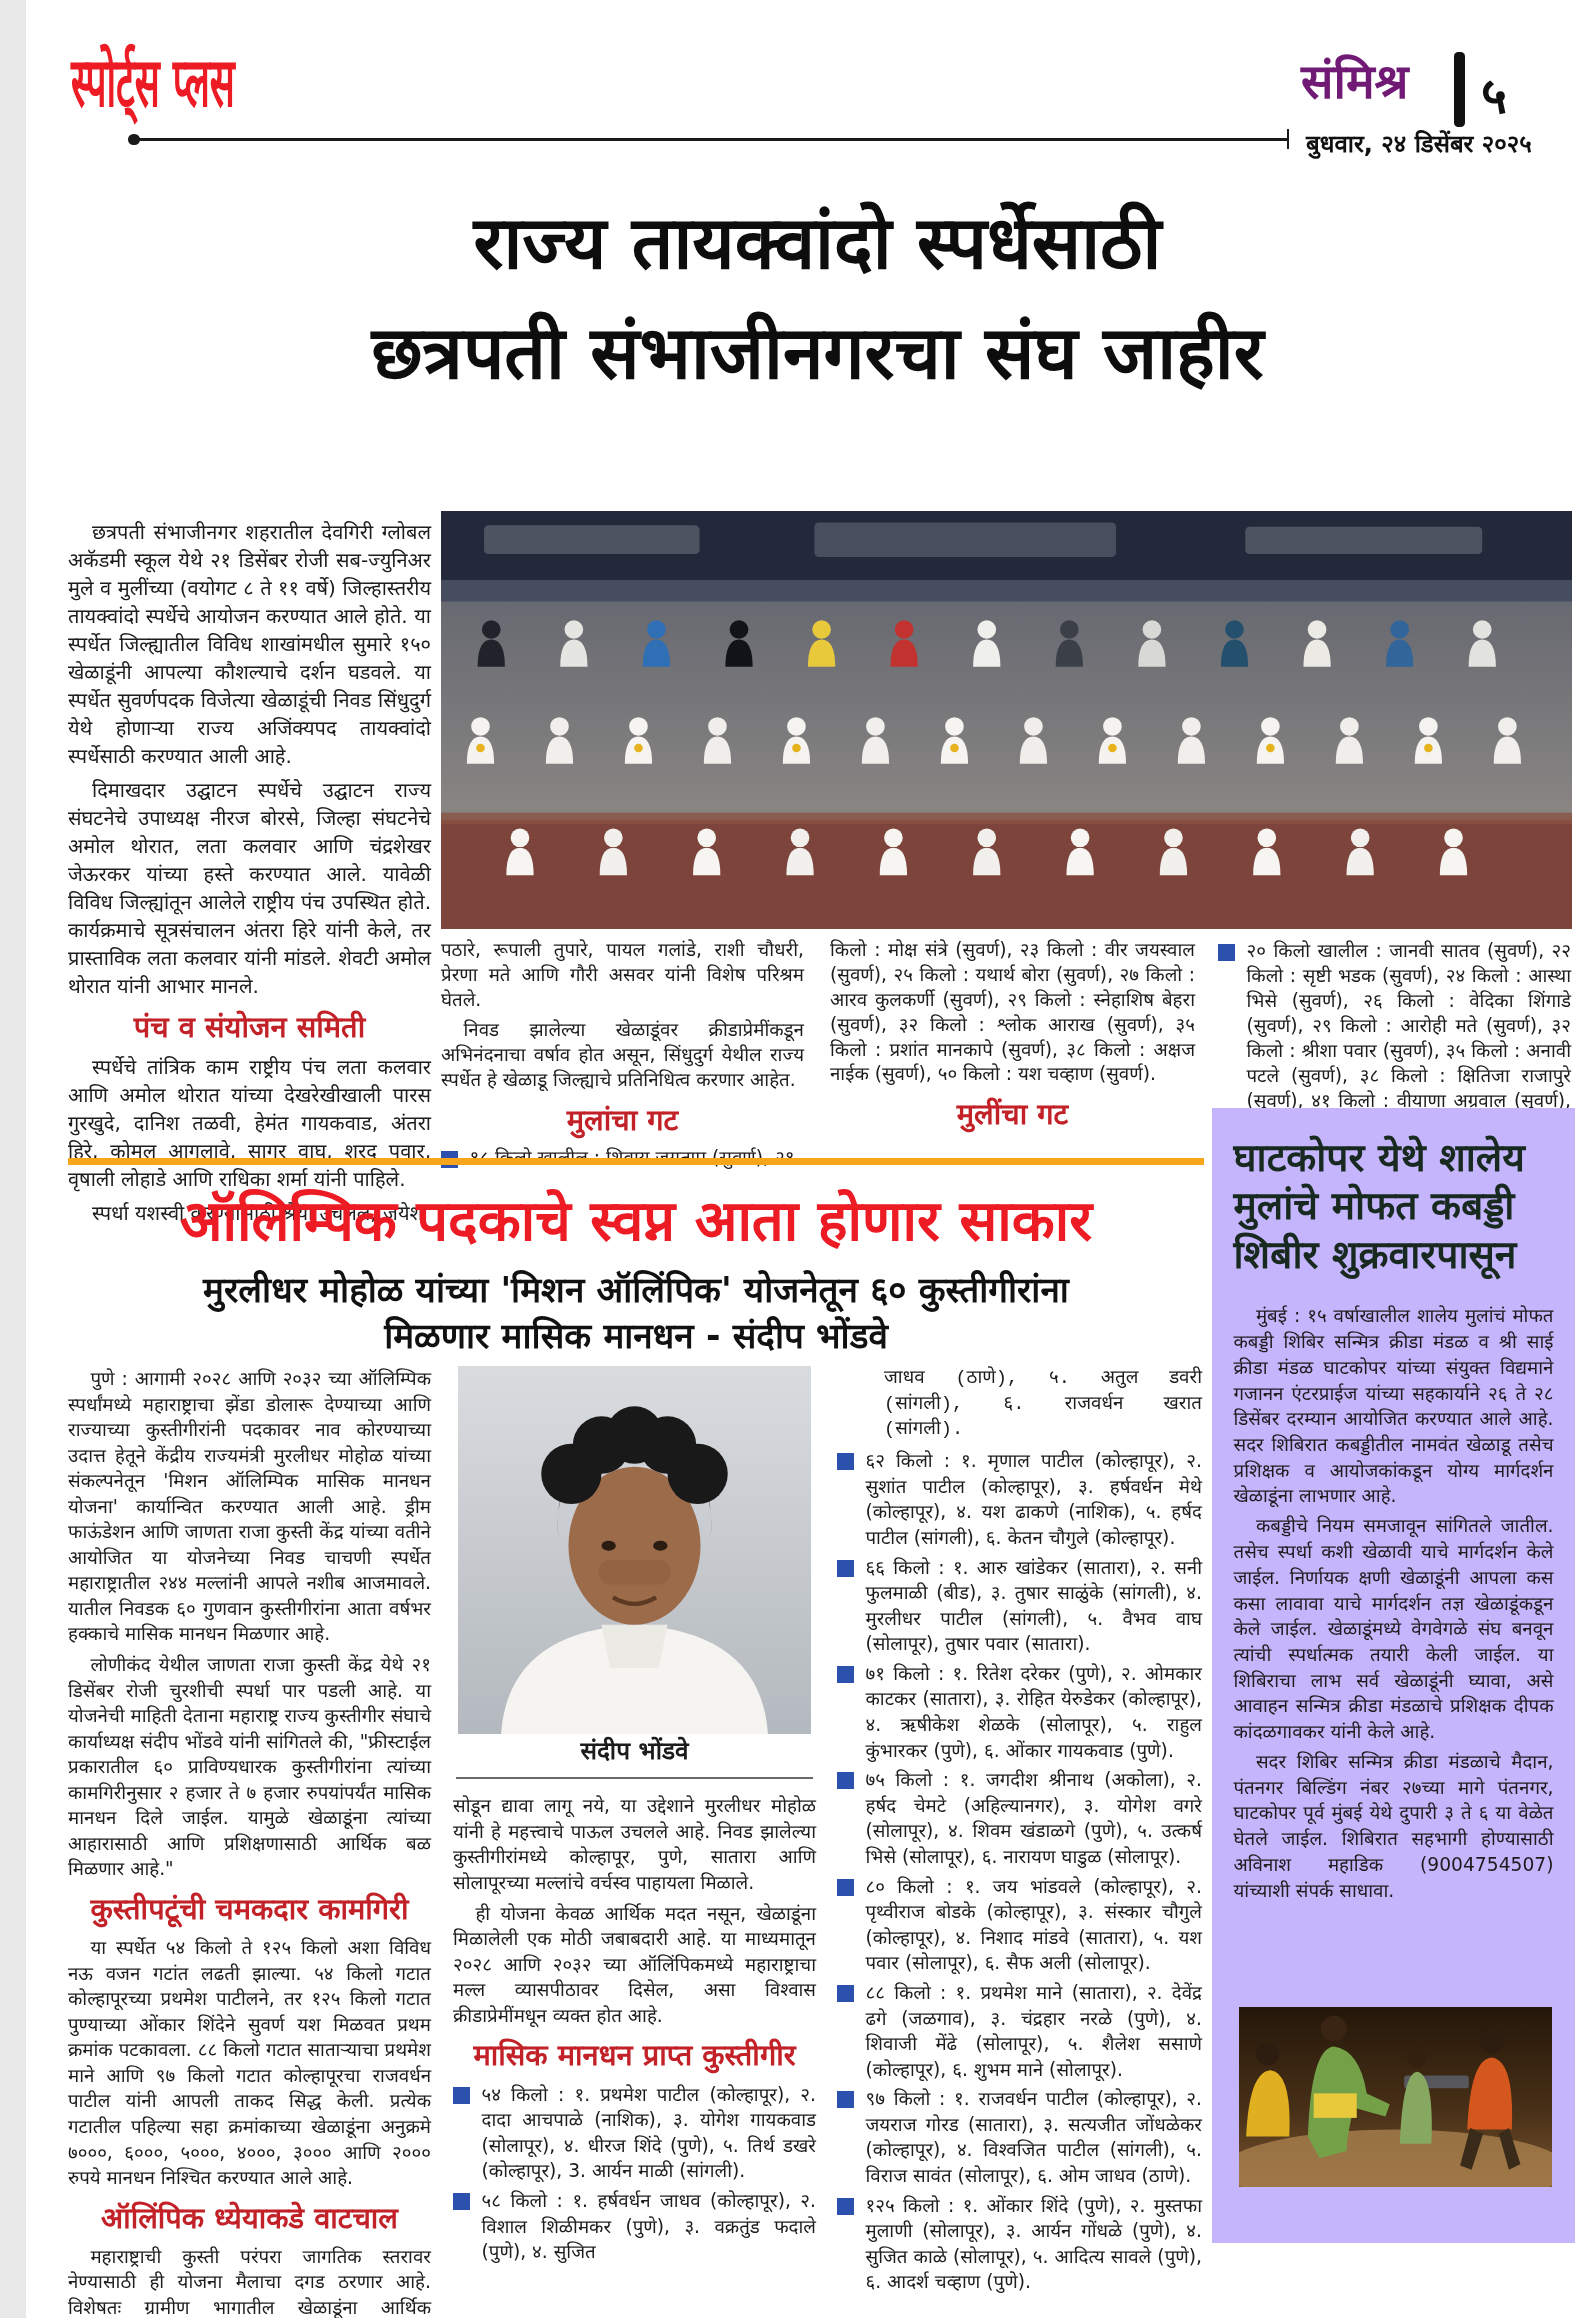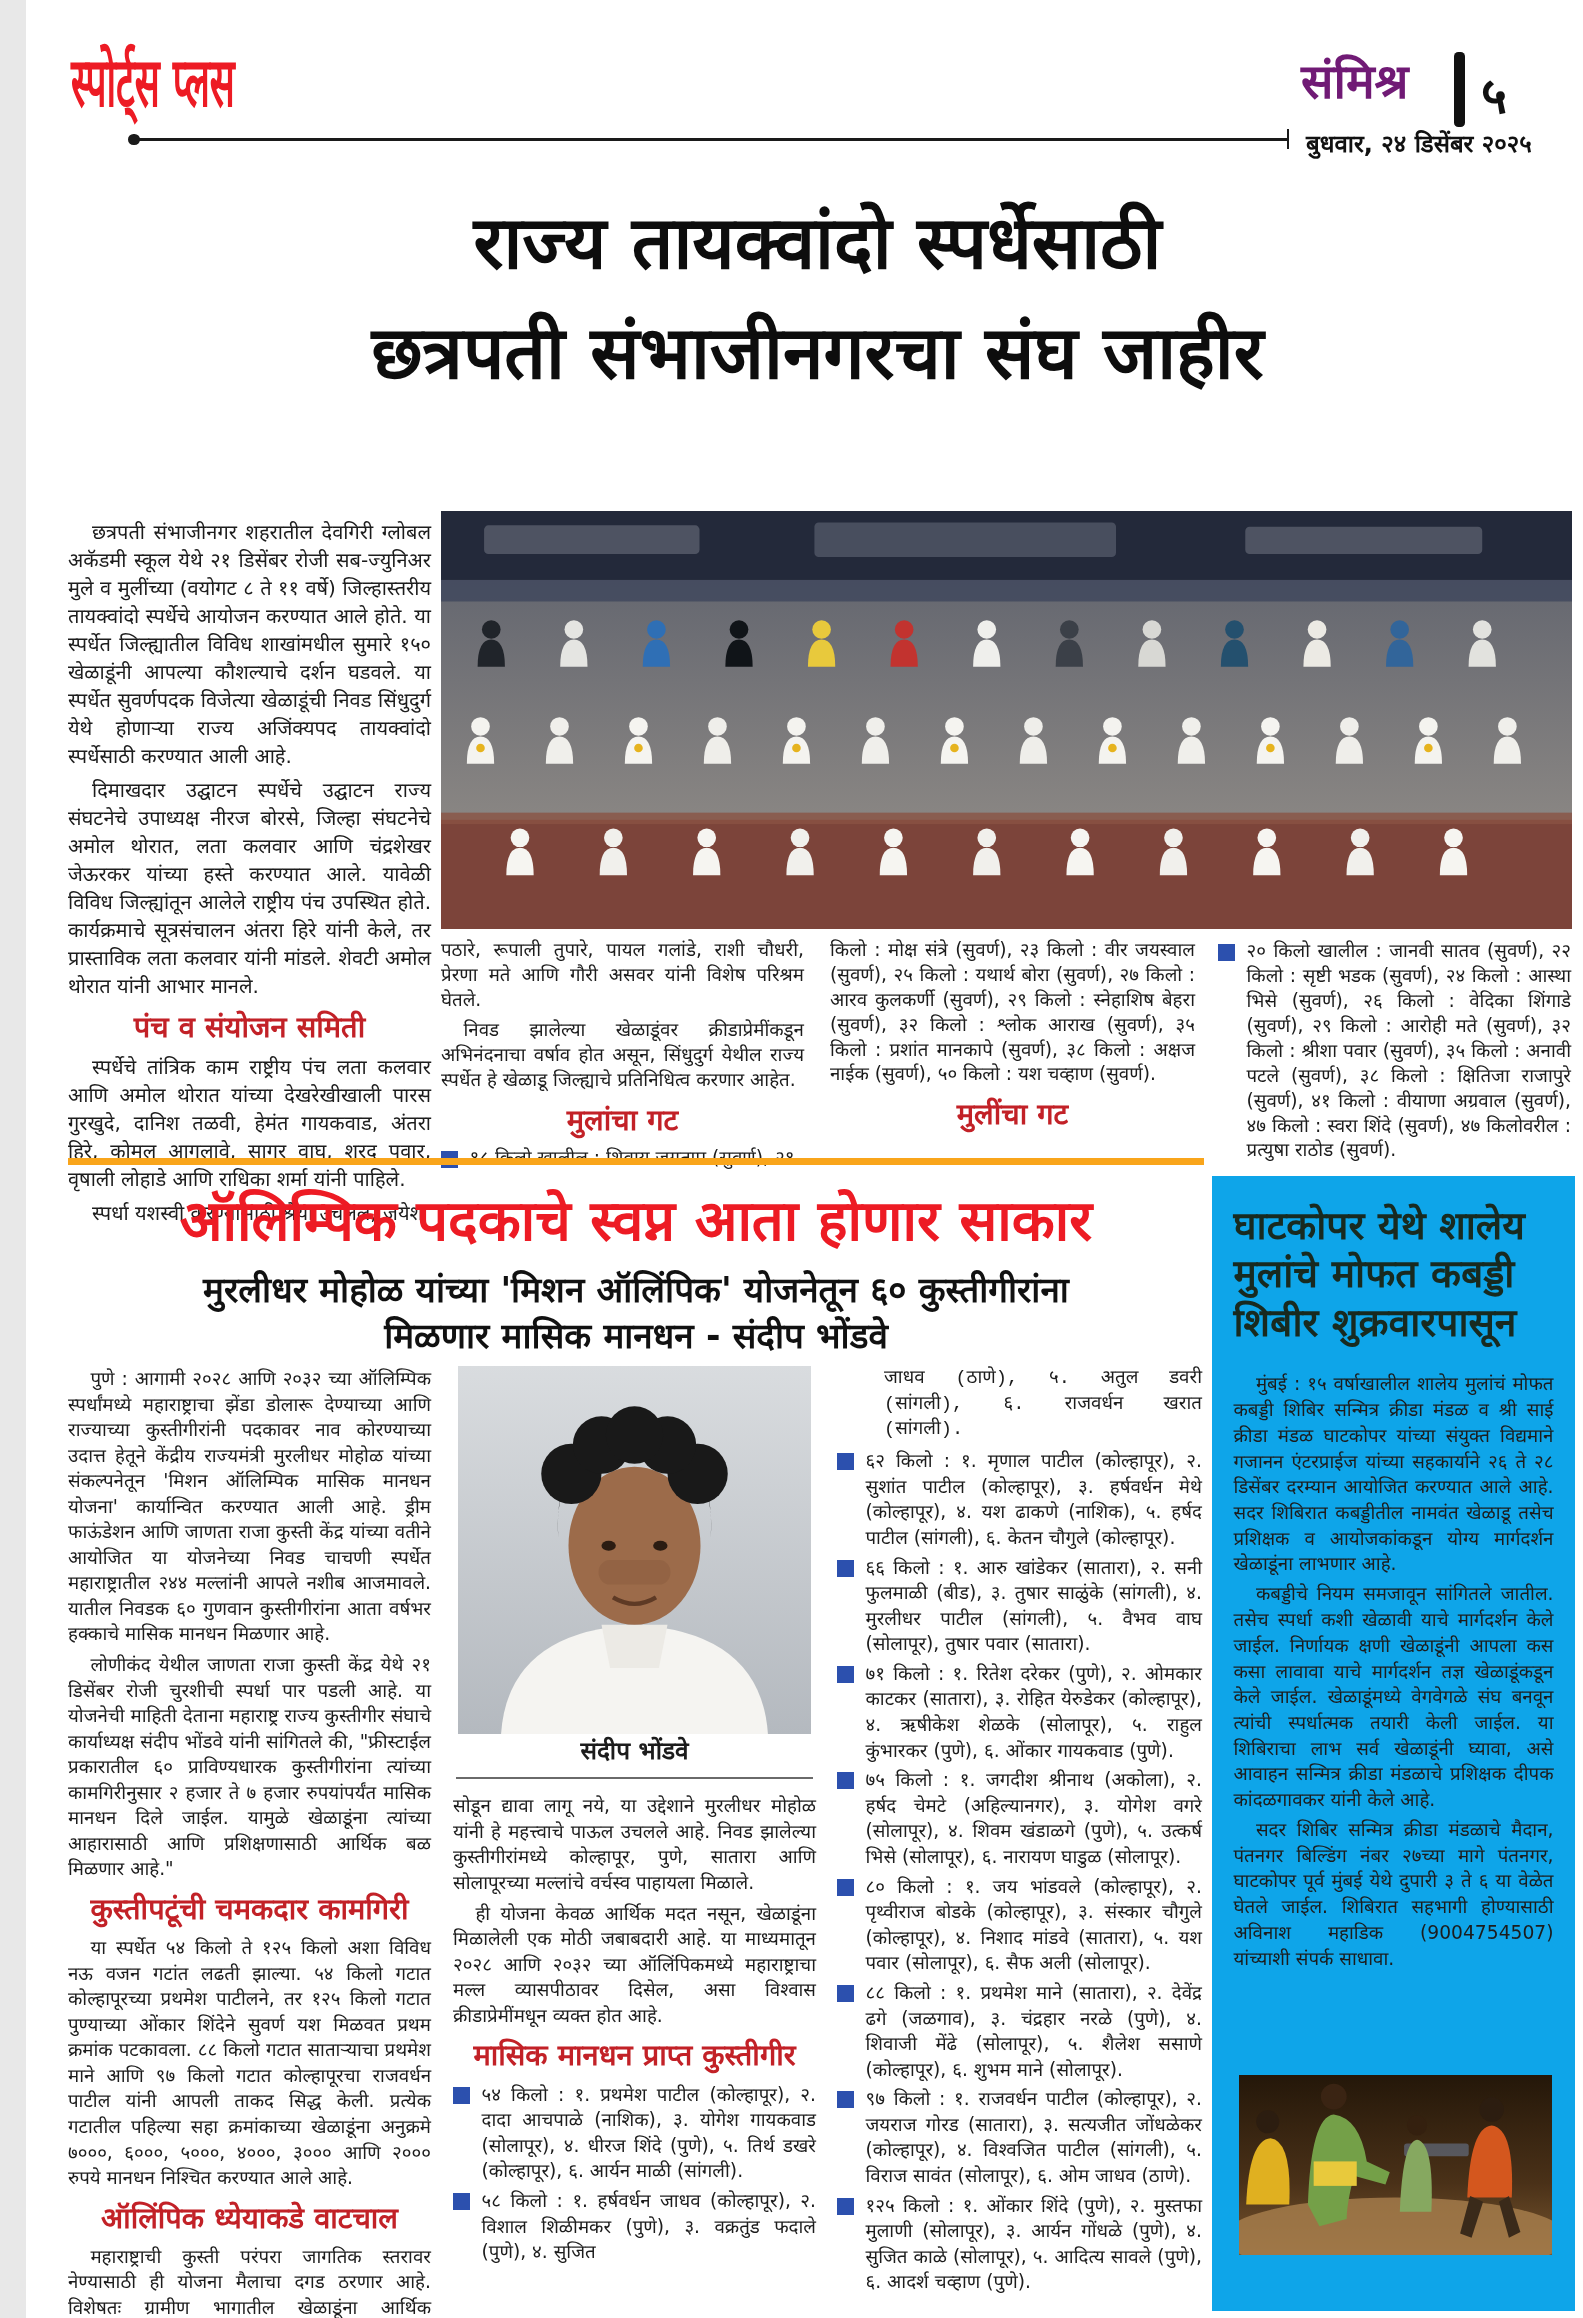--- a/index.html
+++ b/index.html
@@ -51,21 +51,21 @@
   .portrait-wrap{width:353px;height:368px;margin:0 auto;background:#c9ccd0;overflow:hidden;}
   .portrait-wrap svg{display:block;width:100%;height:100%;}
   .photo-caption{text-align:center;font-size:24.4px;font-weight:700;margin:11.5px 0 0 0;text-indent:0;}
   .cap-rule{height:1.4px;background:#6a6a6a;margin:10px 2.9px 14.4px 2.9px;}
   .li{display:flex;gap:11.5px;margin:1.4px 0 4.3px 0;}
   .li .sq{flex:none;width:17px;height:17px;background:#2c50ae;margin-top:5px;}
   .li p{flex:1;margin:0;}
   .cont-indent{padding-left:47px;font-family:Liberation Mono, monospace;}
 
   
-  .green-box{position:absolute;left:1186px;top:1176px;width:363px;height:1135px;background:#0ea5e9;}
+  .green-box{position:absolute;left:1186px;top:1108px;width:363px;height:1135px;background:#c4b5fd;}
   .gb-inner{position:absolute;left:21.5px;top:26px;width:320px;}
   .gb-title{font-size:39px;line-height:1.24;font-weight:800;color:#182a20;margin:0 0 24.4px 0;}
   .gb-body{font-size:18.7px;line-height:1.375;text-align:justify;}
   .gb-body p{margin:0 0 4.3px 0;text-indent:1.2em;}
   .photo-kabaddi{position:absolute;left:27px;top:899px;width:313px;height:180px;}
 </style>
 </head>
 <body>
 
 <div id="page" data-name="newspaper-page">
@@ -236,21 +236,21 @@
         <rect x="196" y="270" width="100" height="34" rx="16" fill="#8a5c3e" opacity="0.5"></rect>
       </svg>
     </div>
     <p class="photo-caption" data-name="photo-caption">संदीप भोंडवे</p>
     <div class="cap-rule" data-name="caption-rule"></div>
     <p data-name="article2-paragraph">सोडून द्यावा लागू नये, या उद्देशाने मुरलीधर मोहोळ यांनी हे महत्त्वाचे पाऊल उचलले आहे. निवड झालेल्या कुस्तीगीरांमध्ये कोल्हापूर, पुणे, सातारा आणि सोलापूरच्या मल्लांचे वर्चस्व पाहायला मिळाले.</p>
     <p class="indent" data-name="article2-paragraph">ही योजना केवळ आर्थिक मदत नसून, खेळाडूंना मिळालेली एक मोठी जबाबदारी आहे. या माध्यमातून २०२८ आणि २०३२ च्या ऑलिंपिकमध्ये महाराष्ट्राचा मल्ल व्यासपीठावर दिसेल, असा विश्वास क्रीडाप्रेमींमधून व्यक्त होत आहे.</p>
     <div class="subhead-red" data-name="article2-heading-recipients">मासिक मानधन प्राप्त कुस्तीगीर</div>
     <div class="li" data-name="list-item">
       <span class="sq" data-name="bullet-square-icon"></span>
-      <p data-name="weight-54-list">५४ किलो : १. प्रथमेश पाटील (कोल्हापूर), २. दादा आचपाळे (नाशिक), ३. योगेश गायकवाड (सोलापूर), ४. धीरज शिंदे (पुणे), ५. तिर्थ डखरे (कोल्हापूर), ६. आर्यन माळी (सांगली).</p>
+      <p data-name="weight-54-list">५४ किलो : १. प्रथमेश पाटील (कोल्हापूर), २. दादा आचपाळे (नाशिक), ३. योगेश गायकवाड (सोलापूर), ४. धीरज शिंदे (पुणे), ५. तिर्थ डखरे (कोल्हापूर), 3. आर्यन माळी (सांगली).</p>
     </div>
     <div class="li" data-name="list-item">
       <span class="sq" data-name="bullet-square-icon"></span>
       <p data-name="weight-58-list">५८ किलो : १. हर्षवर्धन जाधव (कोल्हापूर), २. विशाल शिळीमकर (पुणे), ३. वक्रतुंड फदाले (पुणे), ४. सुजित</p>
     </div>
   </div>
 
   <div class="col a2-col a2-col3" data-name="article2-column-3">
     <p class="cont-indent" data-name="weight-58-list-continued">जाधव (ठाणे), ५. अतुल डवरी (सांगली), ६. राजवर्धन खरात (सांगली).</p>
     <div class="li" data-name="list-item">

